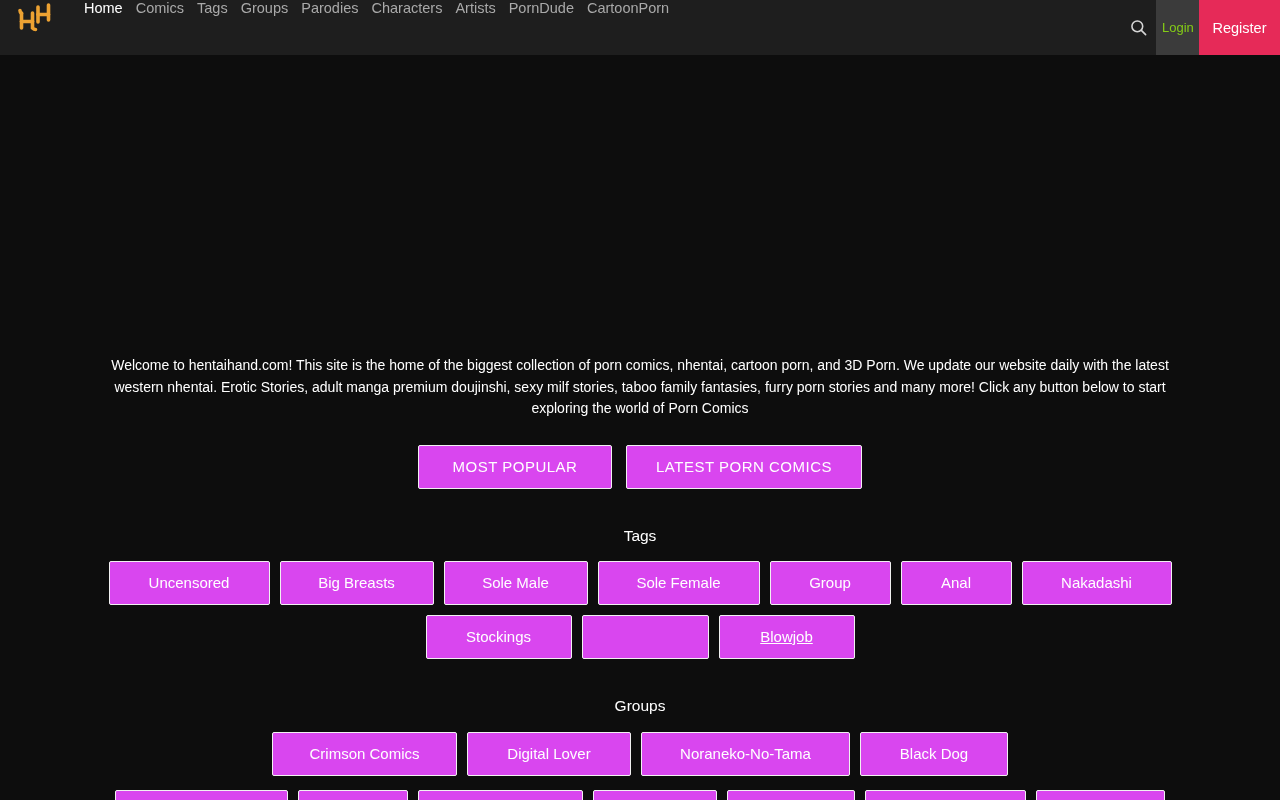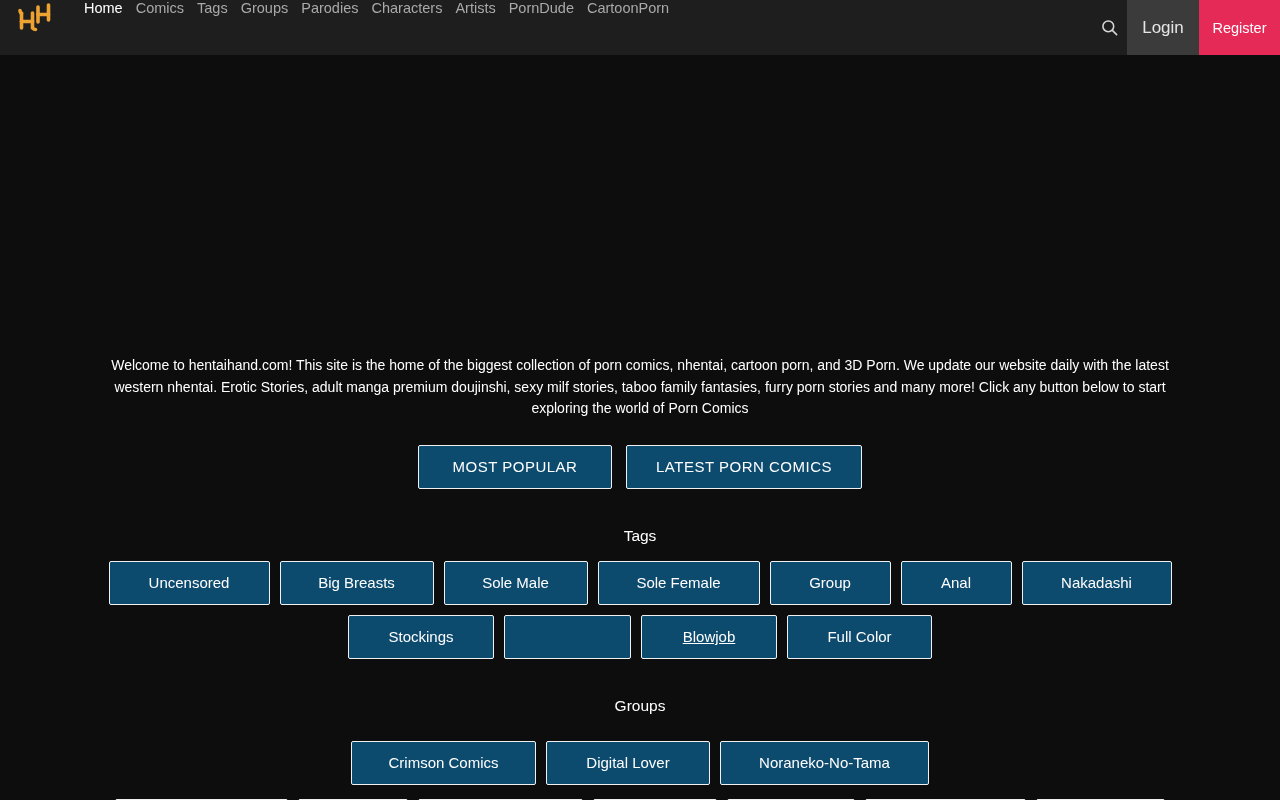--- a/index.html
+++ b/index.html
@@ -24,53 +24,53 @@
     color: #a9a9a9; font-size: 14.5px; text-decoration: none; cursor: pointer;
     white-space: nowrap;
   }
   .nav-link.active { color: #ffffff; }
   .nav-right { margin-left: auto; display: flex; align-items: stretch; height: 100%; }
   .search-btn {
     width: 36px; background: transparent; border: none; cursor: pointer;
     display: flex; align-items: center; justify-content: center;
   }
   .login-btn {
-    width: 72px; border: none; cursor: pointer;
-    background: var(--login-bg, #3b3b3b); color: #e5e5e5; font-size: 17px;
+    width: 43px; border: none; cursor: pointer;
+    background: var(--login-bg, #3b3b3b); color: #84cc16; font-size: 13px;
     font-family: inherit;
   }
   .register-btn {
     width: 81px; border: none; cursor: pointer;
     background: var(--accent, #e62a58); color: #fff; font-size: 14.5px;
     font-family: inherit;
   }
 
   
   .intro {
     width: 1104px; margin: 300px auto 0;
     color: #ffffff; font-size: 14px; line-height: 21.5px;
     text-align: center;
   }
   .row { display: flex; justify-content: center; gap: 10px; }
   .cta-row { gap: 14px; }
   .btn {
     height: 44px; padding: 0 0;
-    background: #0c4a6e;
+    background: #d946ef;
     border: 1.5px solid #f1f1f1; border-radius: 2px;
     color: #ffffff; font-size: 15px; font-family: inherit;
     display: flex; align-items: center; justify-content: center;
     cursor: pointer; white-space: nowrap;
   }
   .cta { letter-spacing: 0.5px; }
   .sec {
     color: #ffffff; font-size: 15.5px; font-weight: 400;
     text-align: center; margin: 0;
   }
   .mt38 { margin-top: 38px; } .mt25 { margin-top: 25px; }
-  .mt17 { margin-top: 26px; } .mt16 { margin-top: 16px; }
+  .mt17 { margin-top: 17px; } .mt16 { margin-top: 16px; }
   .mt14 { margin-top: 14px; } .mt10 { margin-top: 10px; }
 </style>
 </head>
 <body>
 
 <header class="nav">
   <a class="logo">
     <svg width="40" height="38" viewBox="0 0 40 38">
       <g stroke="#eda232" stroke-width="3.6" fill="none" stroke-linecap="round">
         <path d="M7.5 13.5 q-1.5 -1 -1.5 -3"></path>
@@ -127,29 +127,29 @@
       <button class="btn" style="width: 162px;">Sole Female</button>
       <button class="btn" style="width: 121px;">Group</button>
       <button class="btn" style="width: 111px;">Anal</button>
       <button class="btn" style="width: 150px;">Nakadashi</button>
     </div>
   <div class="row mt10">
 
   <button class="btn" style="width: 146px;">Stockings</button>
       <button class="btn" style="width: 127px;"></button>
       <button class="btn" style="width: 136px; text-decoration: underline;">Blowjob</button>
-      <button class="btn" style="width: 145px;">Full Color</button>
     </div>
 
   <h2 class="sec mt38">Groups</h2>
   <div class="row mt17">
 
   <button class="btn" style="width: 185px;">Crimson Comics</button>
       <button class="btn" style="width: 164px;">Digital Lover</button>
       <button class="btn" style="width: 209px; text-align: center;">Noraneko-No-Tama</button>
+      <button class="btn" style="width: 148px;">Black Dog</button>
     </div>
   <div class="row mt14">
 
   <button class="btn" style="width: 173px;"></button>
       <button class="btn" style="width: 110px;"></button>
       <button class="btn" style="width: 165px;"></button>
       <button class="btn" style="width: 124px;"></button>
       <button class="btn" style="width: 128px;"></button>
       <button class="btn" style="width: 161px;"></button>
       <button class="btn" style="width: 129px;"></button>

